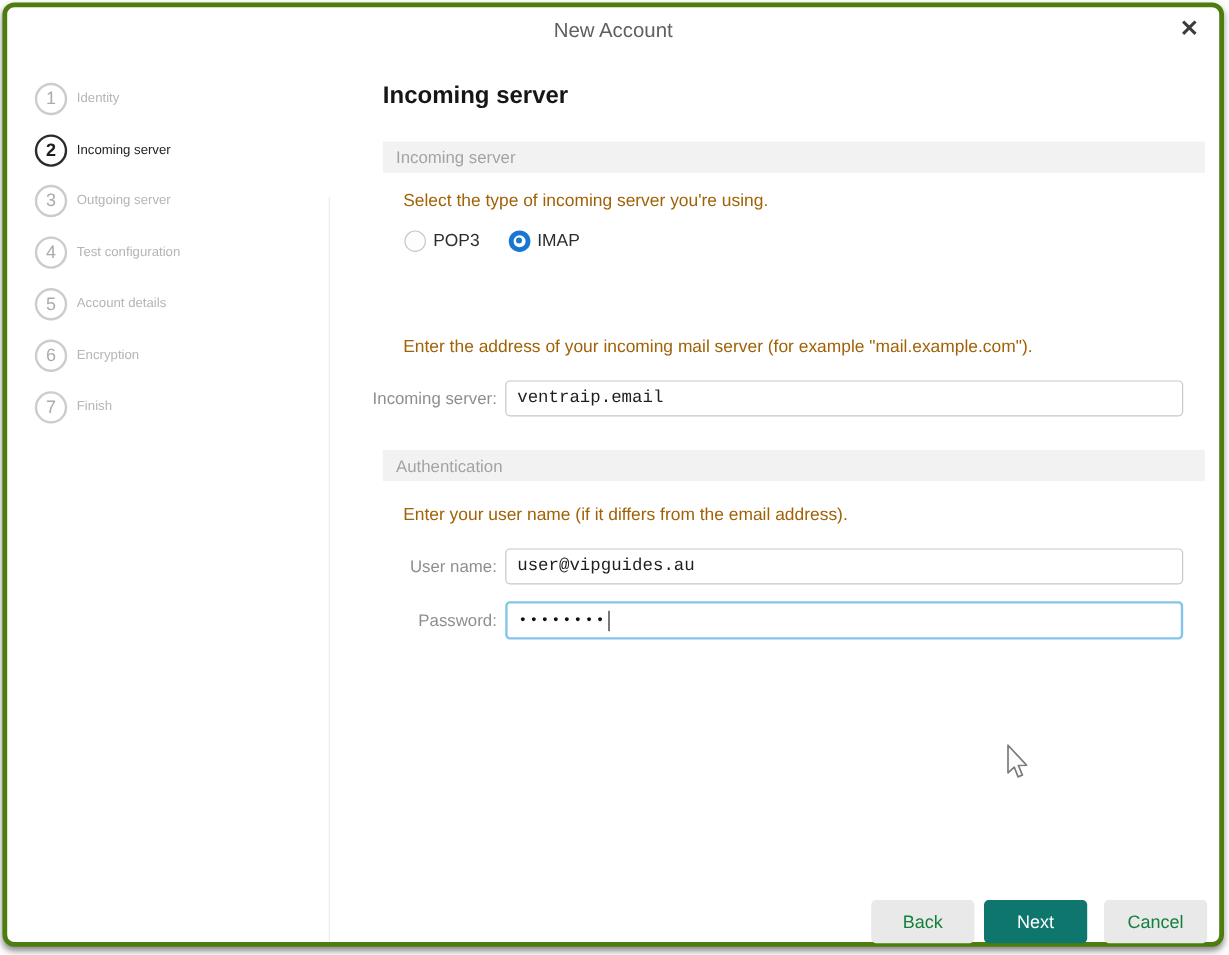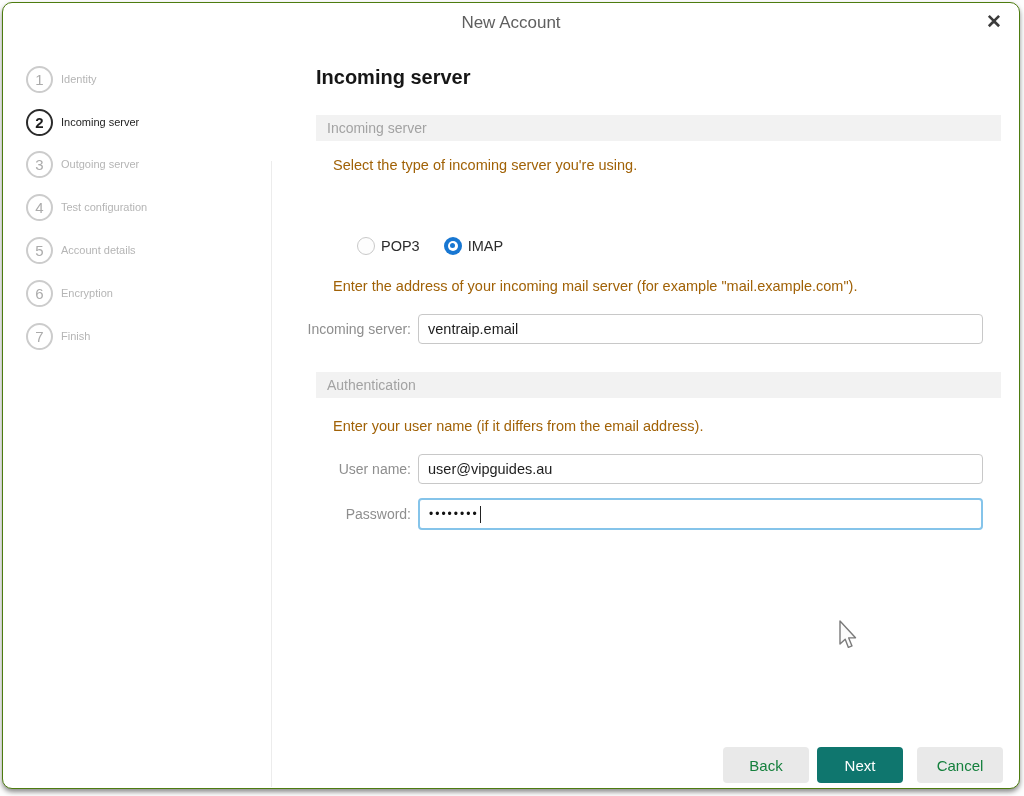--- a/index.html
+++ b/index.html
@@ -1,21 +1,21 @@
 <!DOCTYPE html>
 <html><head>
 <meta charset="utf-8">
 <style>
   * { margin:0; padding:0; box-sizing:border-box; }
   html,body { width:1024px; height:796px; overflow:hidden;
               font-family:"Liberation Sans", sans-serif; background:#ffffff; }
   .stage { position:relative; width:1024px; height:796px; background:#fdfdfd; }
 
   .dialog { position:absolute; left:2px; top:2px; width:1018px; height:787px;
-            background:#ffffff; border:1px solid #4d7c0f; border-radius:10px;
+            background:#ffffff; border:4px solid #4d7c0f; border-radius:10px;
             box-shadow:0 3px 5px rgba(0,0,0,0.45); }
 
   .titlebar { position:absolute; top:10px; left:0; width:100%; text-align:center;
               font-size:17px; color:#5f5f5f; }
   .close { position:absolute; top:6px; right:12px; width:26px; height:26px;
            font-size:19px; font-weight:bold; color:#3c3c3c; text-align:center;
            line-height:26px; cursor:pointer; }
 
   
   .steps { position:absolute; left:0; top:55px; width:268px; }
@@ -32,37 +32,37 @@
 
   
   .heading { position:absolute; left:313px; top:63px; font-size:20px;
              font-weight:bold; color:#161616; }
   .secbar { position:absolute; left:313px; width:685px; height:26px;
             background:#f2f2f2; color:#a3a3a3; font-size:14px;
             display:flex; align-items:center; padding-left:11px; }
   .bodytext { position:absolute; left:330px; font-size:14.5px; color:#a16207;
               white-space:nowrap; }
 
-  .radio-row { position:absolute; left:354px; top:185px; height:19px;
-               display:flex; align-items:center;margin-top:48px; }
+  .radio-row { position:absolute; left:331px; top:185px; height:19px;
+               display:flex; align-items:center; }
   .radio { width:18px; height:18px; border-radius:50%; position:relative; }
   .radio.off { border:1px solid #c9c9c9; background:#fdfdfd; }
   .radio.on  { background:#1877d2; }
   .radio.on .ring { position:absolute; left:4px; top:4px; width:10px; height:10px;
                     border-radius:50%; background:#ffffff; }
   .radio.on .dot  { position:absolute; left:6.5px; top:6.5px; width:5px; height:5px;
                     border-radius:50%; background:#1877d2; }
   .radio-lbl { font-size:14.5px; color:#2d2d2d; margin:0 24px 0 6px; }
 
   .fldlabel { position:absolute; width:110px; text-align:right; font-size:14px;
               color:#8e8e8e; white-space:nowrap; }
   .field { position:absolute; left:415px; width:565px; height:30px;
            border:1px solid #c8c8c8; border-radius:4px; background:#fff;
            font-size:14.5px; color:#1e1e1e; display:flex; align-items:center;
-           padding-left:9px; }
+           padding-left:9px;font-family:Liberation Mono, monospace; }
   .field.focus { border:2px solid #85c4ea; height:32px; }
   .caret { width:1px; height:17px; background:#222; margin-left:1px; }
   .bullets { font-size:12px; letter-spacing:2px; color:#111; }
 
   
   .btn { position:absolute; top:744px; height:36px; border-radius:4px;
          background:#e9e9e9; color:#15803d; font-size:15px; border:none;
          display:flex; align-items:center; justify-content:center; cursor:pointer;
          font-family:"Liberation Sans", sans-serif; }
   .btn.primary { background:#0f766e; color:#ffffff; }

